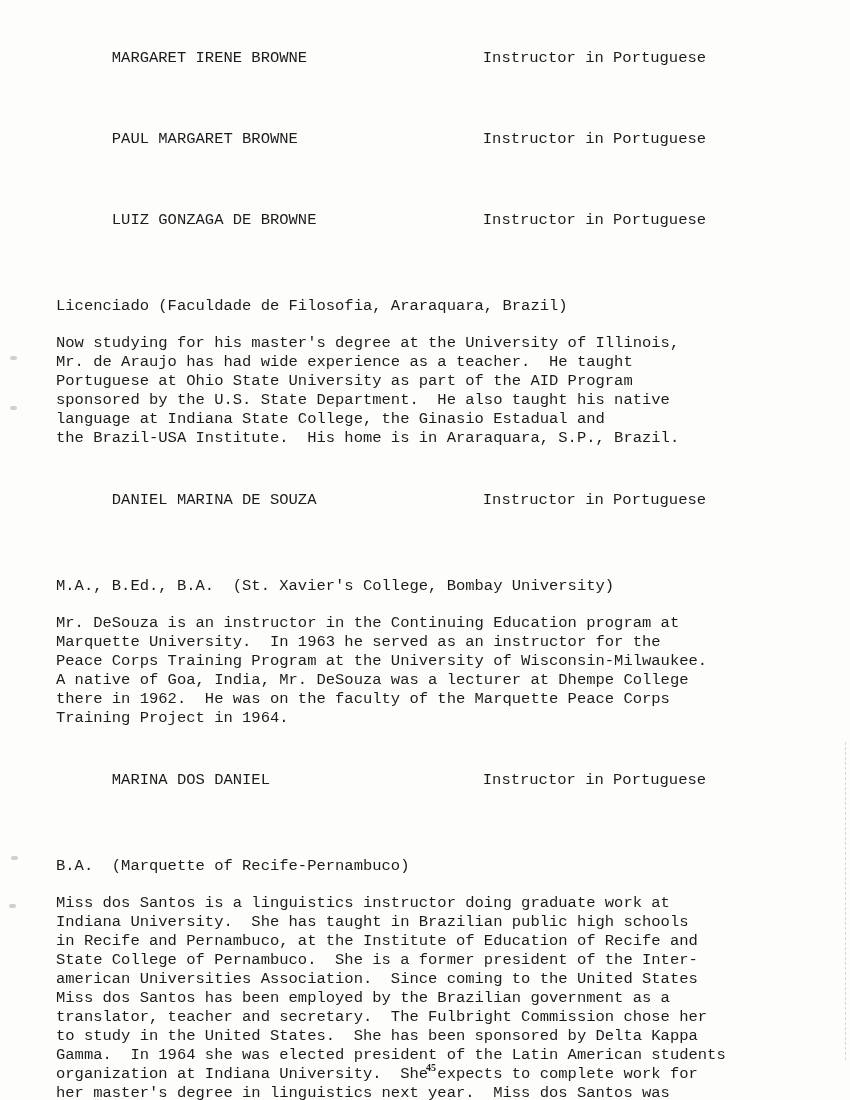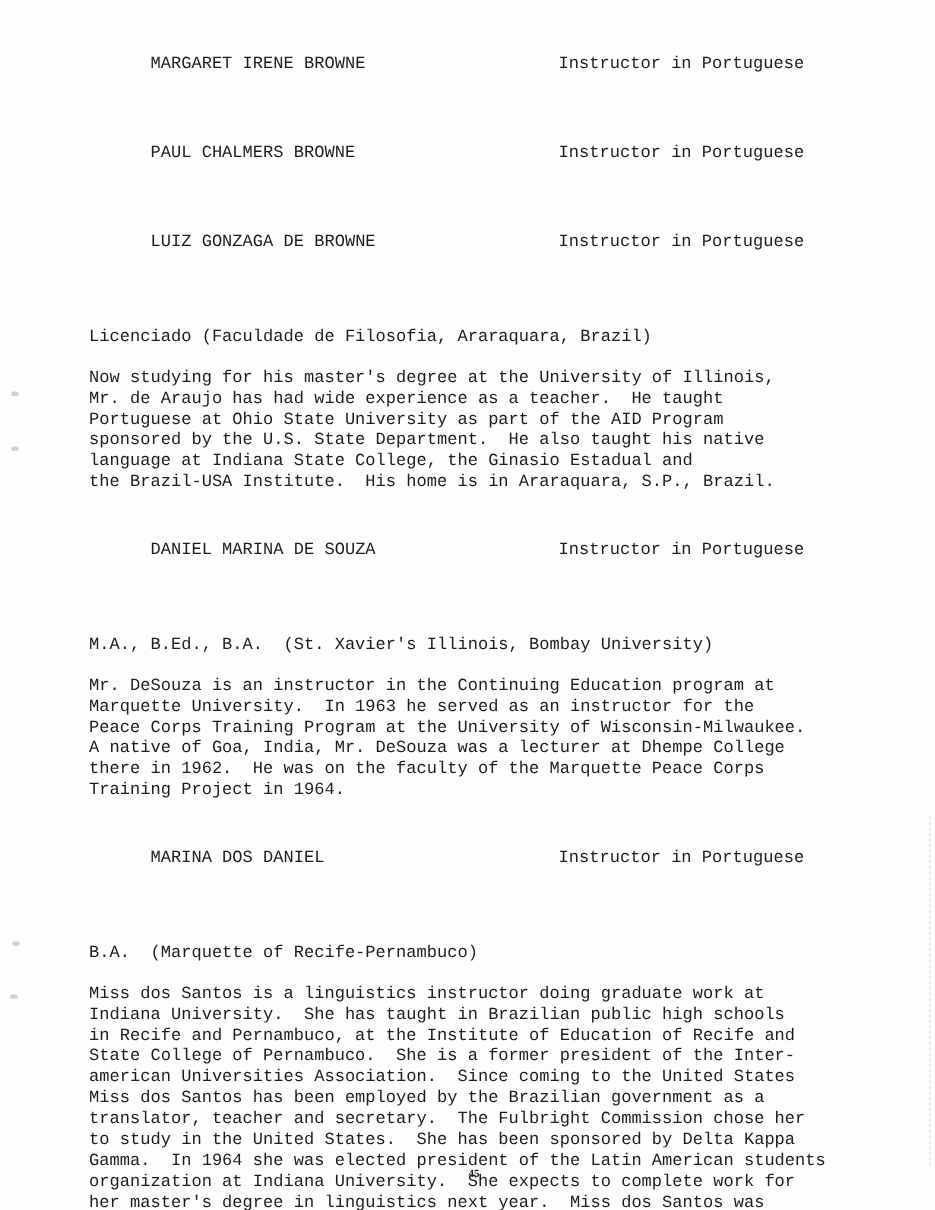--- a/index.html
+++ b/index.html
@@ -10,21 +10,21 @@
   .page {
     position: relative;
     width: 850px;
     height: 1100px;
     background: #fdfdfc;
     overflow: hidden;
     font-family: "Liberation Mono", "DejaVu Sans Mono", monospace;
     font-size: 15.5px;
     color: #1c1c1c;
     box-sizing: border-box;
-    padding: 30px 0 0 81px;
+    padding: 30px 0 0 56px;
   }
   .entry {
     margin-bottom: 24px;
   }
   .entry-header {
     line-height: 19px;
     margin-bottom: 19px;
     white-space: pre;
   }
   .entry-header .name {
@@ -79,42 +79,42 @@
 <div class="page">
 
   <div class="entry">
     <div class="entry-header">
       <span class="name">MARGARET IRENE BROWNE</span><span class="role">Instructor in Portuguese</span>
     </div>
   </div>
 
   <div class="entry">
     <div class="entry-header">
-      <span class="name">PAUL CHALMERS BROWNE</span><span class="role">Instructor in Portuguese</span>
+      <span class="name">PAUL MARGARET BROWNE</span><span class="role">Instructor in Portuguese</span>
     </div>
   </div>
 
   <div class="entry">
     <div class="entry-header">
       <span class="name">LUIZ GONZAGA DE BROWNE</span><span class="role">Instructor in Portuguese</span>
     </div>
     <div class="credential">Licenciado (Faculdade de Filosofia, Araraquara, Brazil)</div>
     <div class="bio">Now studying for his master's degree at the University of Illinois,
 Mr. de Araujo has had wide experience as a teacher.  He taught
 Portuguese at Ohio State University as part of the AID Program
 sponsored by the U.S. State Department.  He also taught his native
 language at Indiana State College, the Ginasio Estadual and
 the Brazil-USA Institute.  His home is in Araraquara, S.P., Brazil.</div>
   </div>
 
   <div class="entry">
     <div class="entry-header">
       <span class="name">DANIEL MARINA DE SOUZA</span><span class="role">Instructor in Portuguese</span>
     </div>
-    <div class="credential">M.A., B.Ed., B.A.  (St. Xavier's Illinois, Bombay University)</div>
+    <div class="credential">M.A., B.Ed., B.A.  (St. Xavier's College, Bombay University)</div>
     <div class="bio">Mr. DeSouza is an instructor in the Continuing Education program at
 Marquette University.  In 1963 he served as an instructor for the
 Peace Corps Training Program at the University of Wisconsin-Milwaukee.
 A native of Goa, India, Mr. DeSouza was a lecturer at Dhempe College
 there in 1962.  He was on the faculty of the Marquette Peace Corps
 Training Project in 1964.</div>
   </div>
 
   <div class="entry">
     <div class="entry-header">

